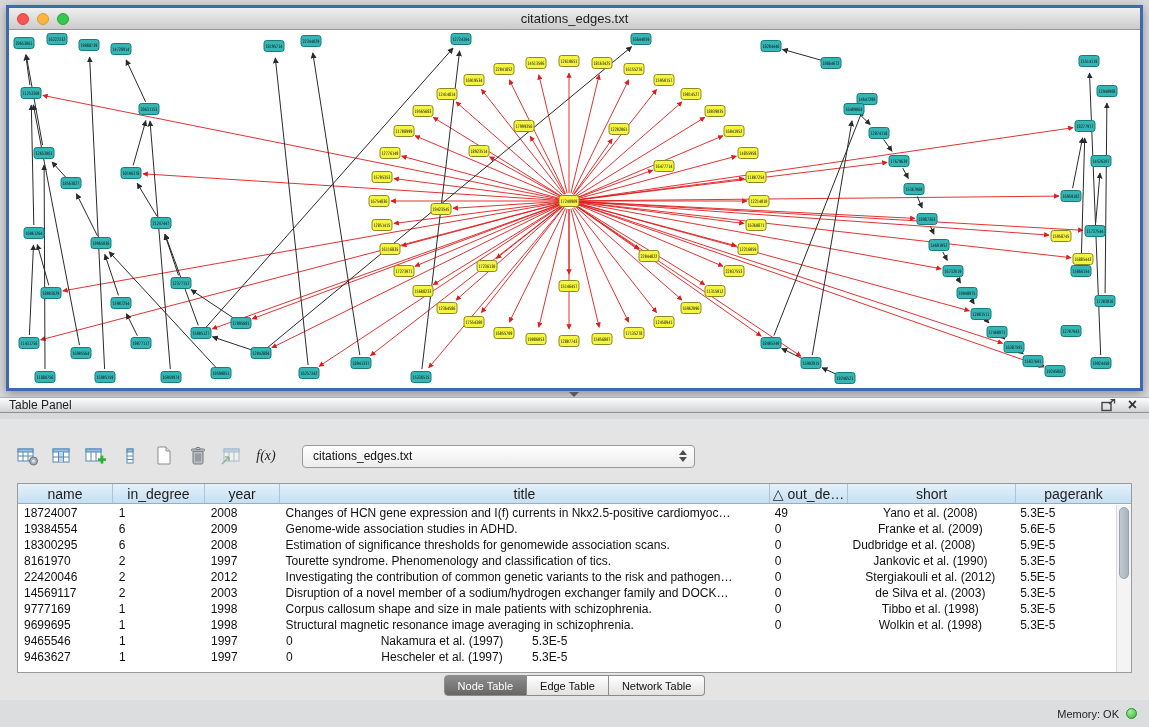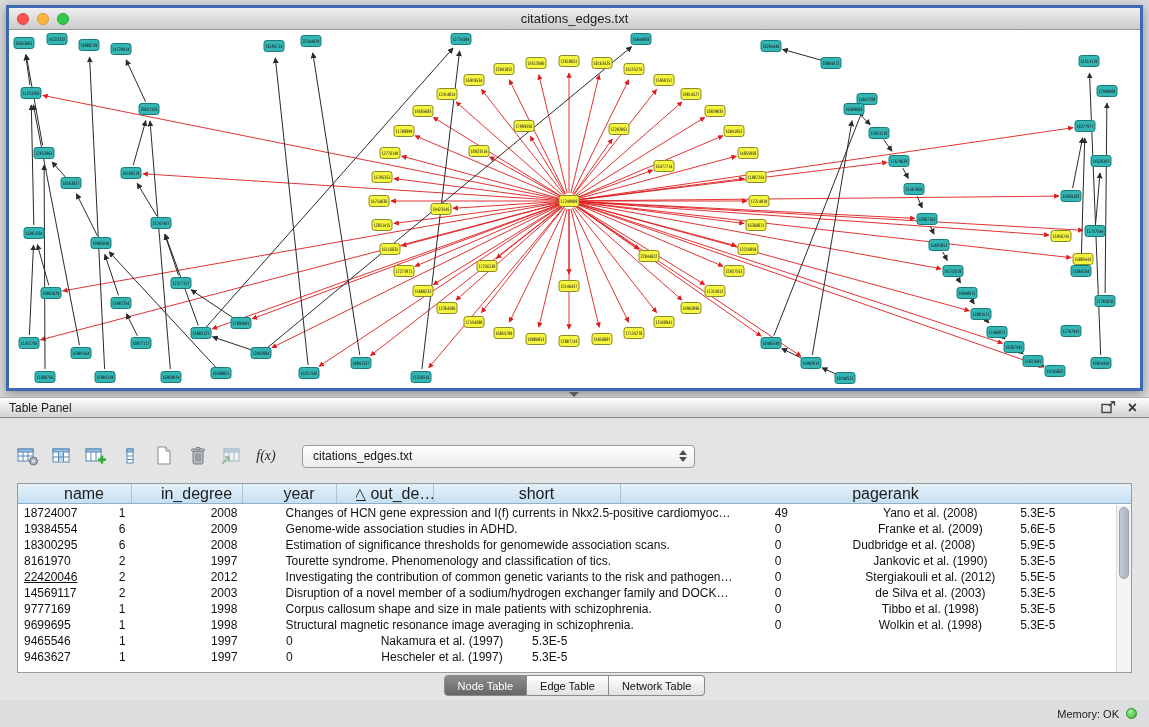--- a/index.html
+++ b/index.html
@@ -17,21 +17,21 @@
   .tl.grn{ background:#35c94b; border:1px solid #2aa33c; }
   .win-title{ position:absolute; left:0; right:0; text-align:center; font-size:13px; color:#1c1c1c; }
   .graph{ position:absolute; top:23px; left:0; right:0; bottom:0; background:#fff; overflow:hidden; }
   .nl { font-family:"DejaVu Sans Mono", monospace; font-size:4.6px; fill:#111; }
 
   
   .grip { position:absolute; left:569px; top:392px; width:0; height:0;
     border-left:5px solid transparent; border-right:5px solid transparent; border-top:5px solid #5a5a5a; }
 
   
-  .panel-header{ position:absolute; left:0; top:397px; width:100%; height:21px;
+  .panel-header{ position:absolute; left:0; top:397px; width:100%; height:16px;
     background:linear-gradient(#fdfdfd,#d2d2d2); border-top:1px solid #aeaeae; border-bottom:1px solid #8f8f8f;
     display:flex; align-items:center; font-size:12px; color:#222; }
   .panel-title{ padding-left:9px; }
   .ph-icons{ margin-left:auto; display:flex; gap:12px; padding-right:12px; align-items:center; }
   .ph-close{ font-size:16px; font-weight:bold; color:#333; line-height:12px; cursor:default; }
 
   
   .panel-body{ position:absolute; left:0; top:419px; width:100%; height:281px; background:#e4e4e4; }
   .toolbar{ position:absolute; left:14px; top:22px; height:30px; display:flex; align-items:center; gap:6px; }
   .tb-btn{ width:28px; height:26px; border:none; background:transparent; display:flex; align-items:center; justify-content:center; }
@@ -39,22 +39,22 @@
   .combo{ margin-left:16px; width:393px; height:23px; border:1px solid #9a9a9a; border-radius:4px;
     background:linear-gradient(#ffffff,#ececec); display:flex; align-items:center; font-size:12px; color:#111;
     padding-left:10px; position:relative; }
   .combo-arrows{ position:absolute; right:7px; top:4px; display:flex; flex-direction:column; gap:2px; }
   .arr-up{ width:0; height:0; border-left:4px solid transparent; border-right:4px solid transparent; border-bottom:5px solid #4e4e4e; }
   .arr-dn{ width:0; height:0; border-left:4px solid transparent; border-right:4px solid transparent; border-top:5px solid #4e4e4e; }
 
   
   .table-area{ position:absolute; left:17px; top:64px; width:1115px; height:190px; background:#fff; border:1px solid #9a9a9a; }
   .thead{ display:flex; height:20px; background:linear-gradient(#e4f1fb,#c6dff1); border-bottom:1px solid #8fb0ca; }
-  .th{ font-size:16px; color:#1d1d1d; display:flex; align-items:center; justify-content:center;
-    border-right:1px solid #a9c4d9; overflow:hidden; white-space:nowrap;margin-left:19px; }
+  .th{ font-size:14px; color:#1d1d1d; display:flex; align-items:center; justify-content:center;
+    border-right:1px solid #a9c4d9; overflow:hidden; white-space:nowrap; }
   .tbody{ position:absolute; top:21px; left:0; right:15px; bottom:0; overflow:hidden; }
   .tr{ display:flex; height:16px; }
   .td{ font-size:12px; color:#101010; line-height:16px; white-space:nowrap; overflow:hidden; padding:0 6px; }
   .vscroll{ position:absolute; top:21px; right:0; width:15px; bottom:0; background:#f4f4f4; border-left:1px solid #d8d8d8; }
   .vthumb{ position:absolute; left:2px; top:2px; width:10px; height:72px; border-radius:5px;
     background:linear-gradient(90deg,#c3cad4,#aab2bf); border:1px solid #98a1ad; }
 
   
   .tabs{ position:absolute; left:0; top:256px; width:100%; display:flex; justify-content:center; }
   .tab{ height:21px; font-size:11px; padding:0 13px; display:flex; align-items:center;
@@ -738,20 +738,21 @@
             <span class="arr-dn"></span>
         </span>
       </div>
     </div>
 
     <div class="table-area">
       <div class="thead" id="thead">
           <div class="th" style="width: 95px;">name</div>
           <div class="th" style="width: 92px;">in_degree</div>
           <div class="th" style="width: 75px;">year</div>
+          <div class="th" style="width: 490px;">title</div>
           <div class="th" style="width: 78px;">△ out_de…</div>
           <div class="th" style="width: 168px;">short</div>
           <div class="th" style="width: 102px; flex: 1 1 0%; border-right: none;">pagerank</div>
         </div>
       <div class="tbody" id="tbody">
           <div class="tr">
             <div class="td" style="width: 95px; text-align: left;">18724007</div>
             <div class="td" style="width: 92px; text-align: left;">1</div>
             <div class="td" style="width: 75px; text-align: left;">2008</div>
             <div class="td" style="width: 490px; text-align: left;">Changes of HCN gene expression and I(f) currents in Nkx2.5-positive cardiomyoc…</div>
@@ -780,21 +781,21 @@
           <div class="tr">
             <div class="td" style="width: 95px; text-align: left;">8161970</div>
             <div class="td" style="width: 92px; text-align: left;">2</div>
             <div class="td" style="width: 75px; text-align: left;">1997</div>
             <div class="td" style="width: 490px; text-align: left;">Tourette syndrome. Phenomenology and classification of tics.</div>
             <div class="td" style="width: 78px; text-align: left;">0</div>
             <div class="td" style="width: 168px; text-align: center;">Jankovic et al. (1990)</div>
             <div class="td" style="width: 102px; text-align: left;">5.3E-5</div>
           </div>
           <div class="tr">
-            <div class="td" style="width: 95px; text-align: left; text-decoration: underline;">22420046</div>
+            <div class="td" style="width: 95px; text-align: left;">22420046</div>
             <div class="td" style="width: 92px; text-align: left;">2</div>
             <div class="td" style="width: 75px; text-align: left;">2012</div>
             <div class="td" style="width: 490px; text-align: left;">Investigating the contribution of common genetic variants to the risk and pathogen…</div>
             <div class="td" style="width: 78px; text-align: left;">0</div>
             <div class="td" style="width: 168px; text-align: center;">Stergiakouli et al. (2012)</div>
             <div class="td" style="width: 102px; text-align: left;">5.5E-5</div>
           </div>
           <div class="tr">
             <div class="td" style="width: 95px; text-align: left;">14569117</div>
             <div class="td" style="width: 92px; text-align: left;">2</div>

